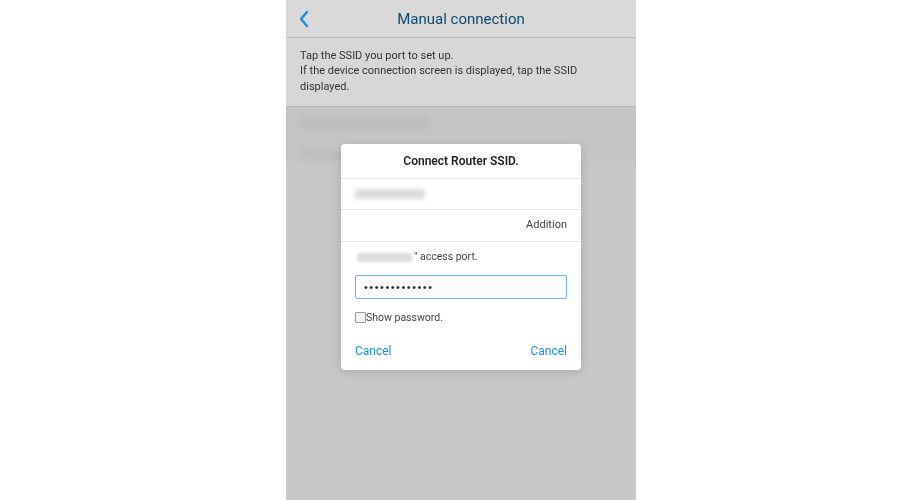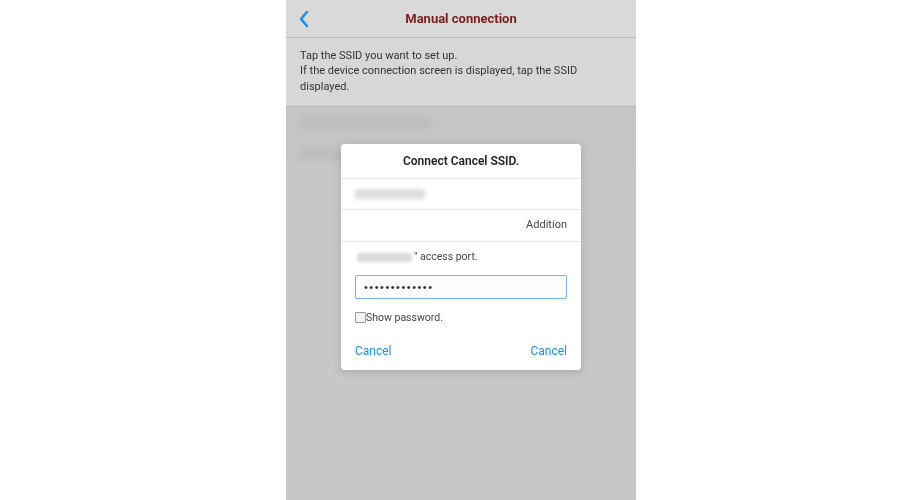--- a/index.html
+++ b/index.html
@@ -36,23 +36,23 @@
       width: 16px;
       height: 20px;
       display: flex;
       align-items: center;
       justify-content: center;
     }
     .back-svg { width: 12px; height: 18px; }
     .header-title {
       flex: 1;
       text-align: center;
-      font-size: 13px;
-      font-weight: 700;
-      color: #7f1d1d;
+      font-size: 15px;
+      font-weight: 400;
+      color: #0c4a6e;
     }
     .instruction {
       background: #d7d7d7;
       border-bottom: 1px solid #b8b8b8;
       padding: 10px 14px 12px 14px;
       font-size: 11px;
       color: #333;
       line-height: 1.4;
     }
     .ssid-list {
@@ -182,35 +182,35 @@
   <div class="header">
     <div class="back-btn">
       <svg class="back-svg" viewBox="0 0 12 18">
         <polyline points="9,2 3,9 9,16" fill="none" stroke="#1a8fe6" stroke-width="2.5" stroke-linecap="round" stroke-linejoin="round"></polyline>
       </svg>
     </div>
     <div class="header-title">Manual connection</div>
   </div>
 
   <div class="instruction">
-    <div>Tap the SSID you want to set up.</div>
+    <div>Tap the SSID you port to set up.</div>
     <div>If the device connection screen is displayed, tap the SSID displayed.</div>
   </div>
 
   <div class="ssid-list">
     <div class="ssid-item">
       <div class="blur-ssid1"></div>
     </div>
     <div class="ssid-item">
       <div class="blur-ssid2"></div>
     </div>
   </div>
 
   <div class="dialog">
-    <div class="dialog-title">Connect Cancel SSID.</div>
+    <div class="dialog-title">Connect Router SSID.</div>
     <div class="dialog-divider"></div>
     <div class="dialog-ssid">
       <div class="dialog-ssid-blur"></div>
     </div>
     <div class="dialog-divider"></div>
     <div class="dialog-addition">Addition</div>
     <div class="dialog-divider"></div>
     <div class="dialog-prompt">
         <span class="prompt-blur"></span>
         <span>" access port.</span>

